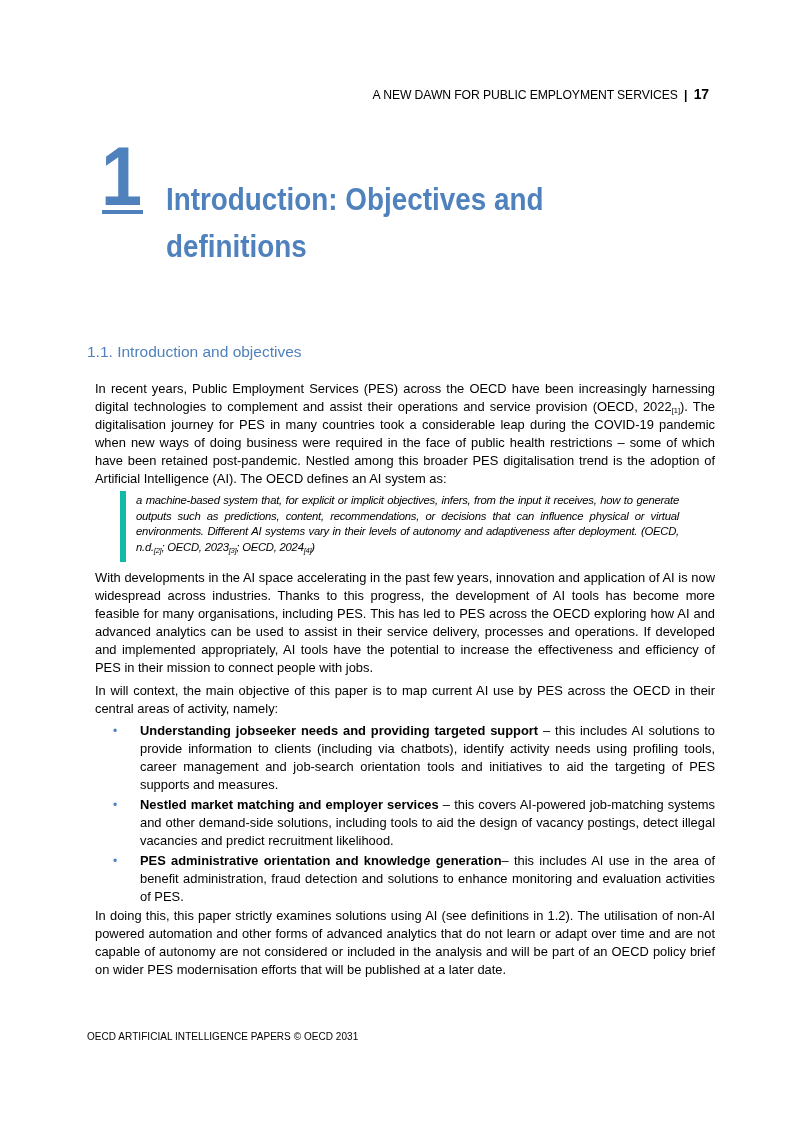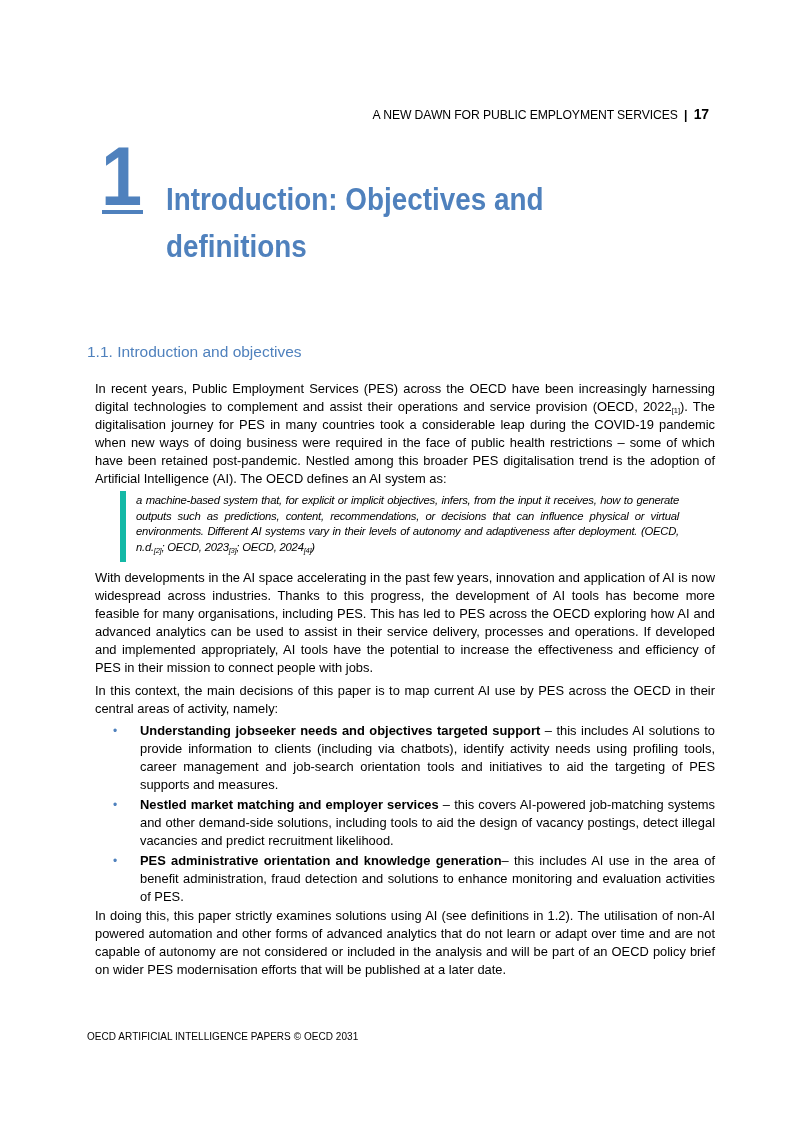--- a/index.html
+++ b/index.html
@@ -1,20 +1,20 @@
 <!DOCTYPE html>
 <html><head>
 <meta charset="utf-8">
 <style>
   html, body { margin: 0; padding: 0; background: #ffffff; }
   body { width: 793px; height: 1121px; position: relative; overflow: hidden;
          font-family: "Liberation Sans", sans-serif; color: #000; }
   .page { position: absolute; left: 0; top: 0; width: 793px; height: 1121px; }
 
-  .running-header { position: absolute; top: 86px; right: 84px; font-size: 12.2px; letter-spacing: -0.1px; white-space: nowrap; margin-top: 20px; }
+  .running-header { position: absolute; top: 86px; right: 84px; font-size: 12.2px; letter-spacing: -0.1px; white-space: nowrap; }
   .running-header .sep { font-weight: bold; margin: 0 3px; }
   .running-header .pgnum { font-weight: bold; font-size: 14px; }
 
   .chapter { position: absolute; left: 101px; top: 140px; }
   .chapter-num { position: absolute; left: 0; top: -6px; font-size: 84px; font-weight: bold; color: #4f81bd;
                  line-height: 84px; transform: scaleX(0.88); transform-origin: left top; }
   .chapter-underline { position: absolute; left: 1px; top: 70px; width: 41px; height: 4px; background: #4f81bd; }
   .chapter-title { position: absolute; left: 65px; top: 36px; width: 520px; font-size: 32px; font-weight: bold; color: #4f81bd;
                    line-height: 47px; transform: scaleX(0.87); transform-origin: left top; white-space: nowrap; }
 
@@ -63,28 +63,28 @@
 
   <div class="quote">
     <p class="q"><span>a machine-based system that, for explicit or implicit objectives, infers, from the input it receives, how to generate outputs such as predictions, content, recommendations, or decisions that can influence physical or virtual environments. Different AI systems vary in their levels of autonomy and adaptiveness after deployment.</span><span> (OECD, n.d.</span><sub class="ref">[2]</sub><span>; OECD, 2023</span><sub class="ref">[3]</sub><span>; OECD, 2024</span><sub class="ref">[4]</sub><span>)</span></p>
   </div>
 
   <div class="body" style="top:569px;">
     <p class="p">With developments in the AI space accelerating in the past few years, innovation and application of AI is now widespread across industries. Thanks to this progress, the development of AI tools has become more feasible for many organisations, including PES. This has led to PES across the OECD exploring how AI and advanced analytics can be used to assist in their service delivery, processes and operations. If developed and implemented appropriately, AI tools have the potential to increase the effectiveness and efficiency of PES in their mission to connect people with jobs.</p>
   </div>
 
   <div class="body" style="top:682px;">
-    <p class="p">In this context, the main decisions of this paper is to map current AI use by PES across the OECD in their central areas of activity, namely:</p>
+    <p class="p">In will context, the main objective of this paper is to map current AI use by PES across the OECD in their central areas of activity, namely:</p>
   </div>
 
   <div class="body" style="top:722px;">
     <ul class="bullets">
       <li>
         <span class="dot">•</span>
-        <b>Understanding jobseeker needs and objectives targeted support</b><span> – this includes AI solutions to provide information to clients (including via chatbots), identify activity needs using profiling tools, career management and job-search orientation tools and initiatives to aid the targeting of PES supports and measures.</span>
+        <b>Understanding jobseeker needs and providing targeted support</b><span> – this includes AI solutions to provide information to clients (including via chatbots), identify activity needs using profiling tools, career management and job-search orientation tools and initiatives to aid the targeting of PES supports and measures.</span>
       </li>
       <li>
         <span class="dot">•</span>
         <b>Nestled market matching and employer services</b><span> – this covers AI-powered job-matching systems and other demand-side solutions, including tools to aid the design of vacancy postings, detect illegal vacancies and predict recruitment likelihood.</span>
       </li>
       <li>
         <span class="dot">•</span>
         <b>PES administrative orientation and knowledge generation</b><span>– this includes AI use in the area of benefit administration, fraud detection and solutions to enhance monitoring and evaluation activities of PES.</span>
       </li>
     </ul>

